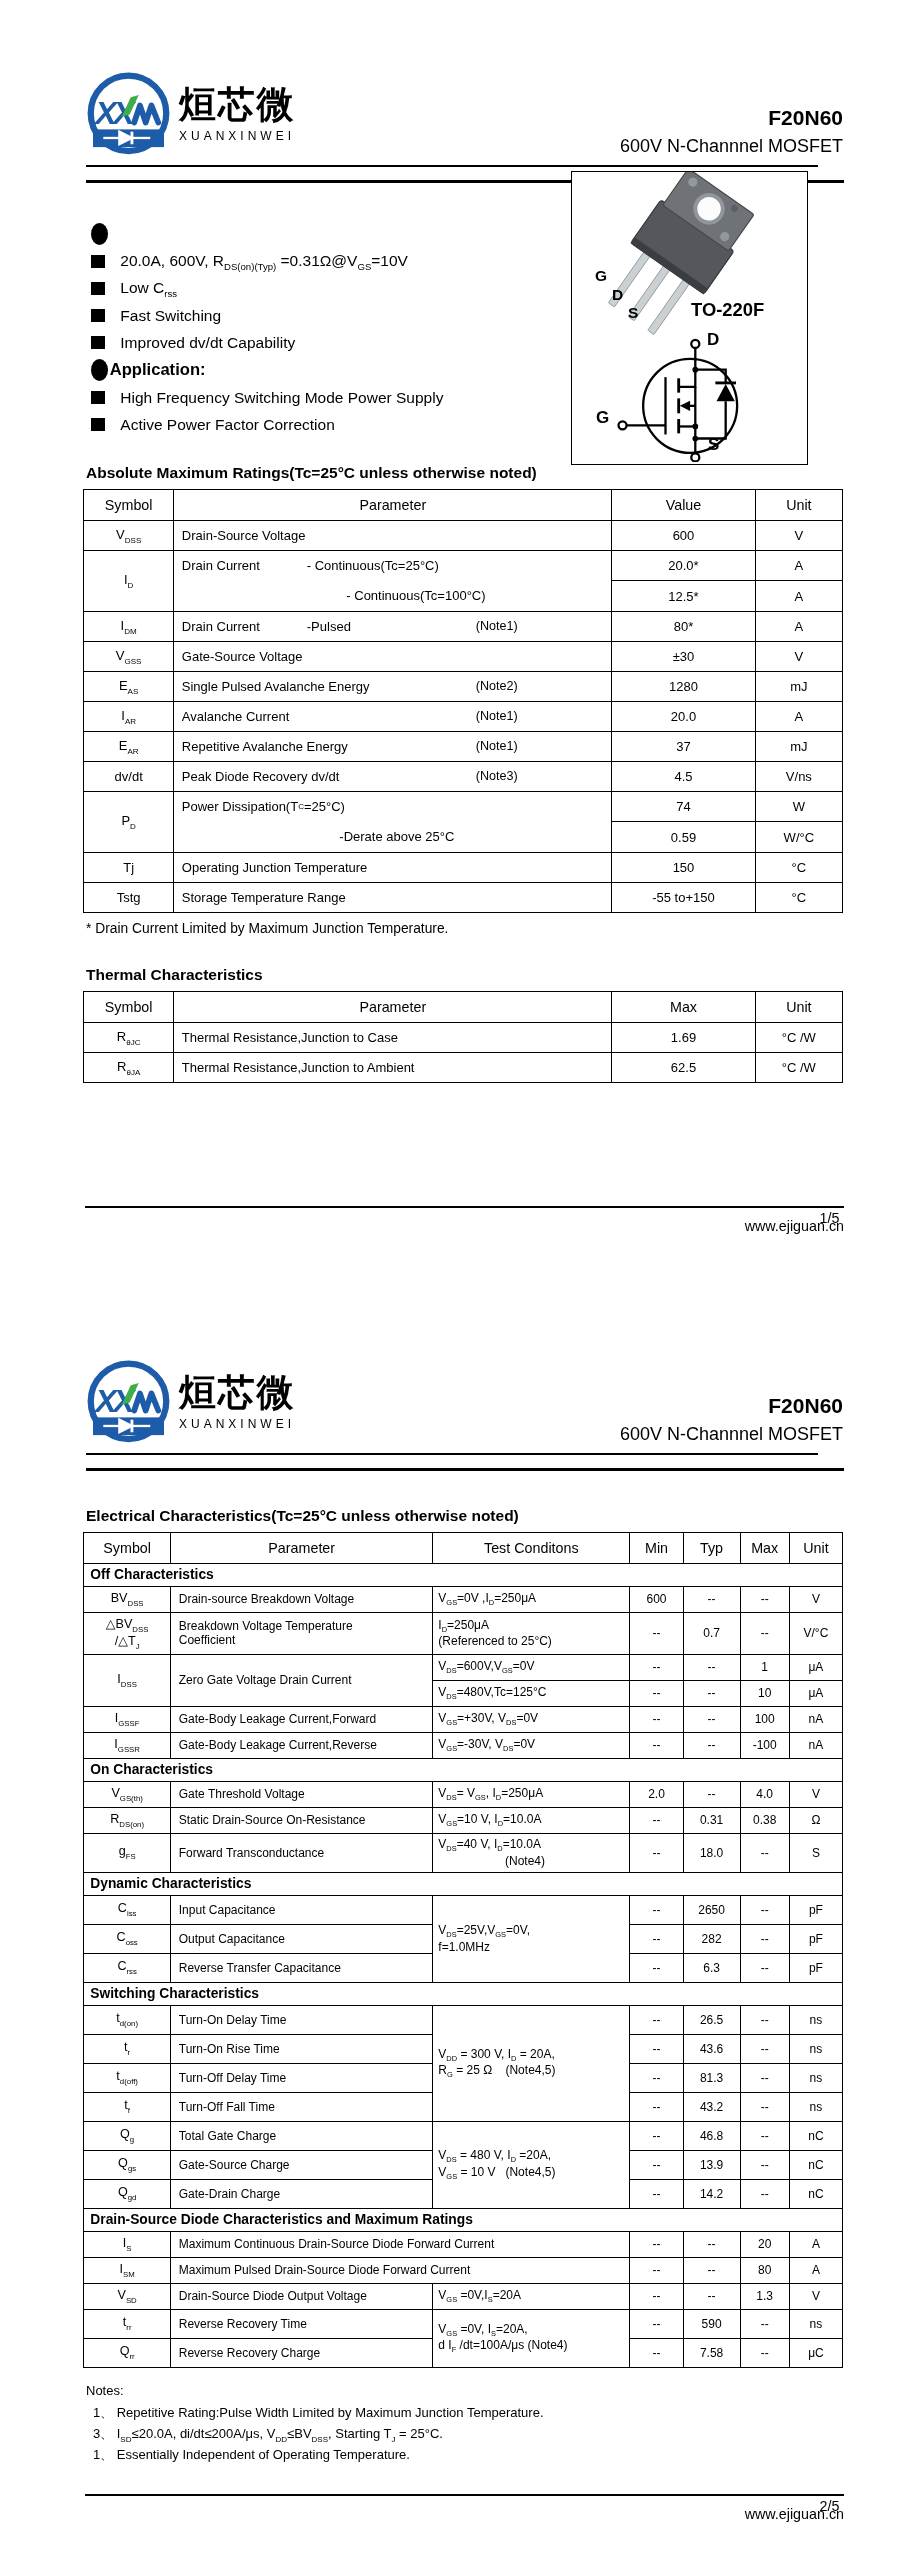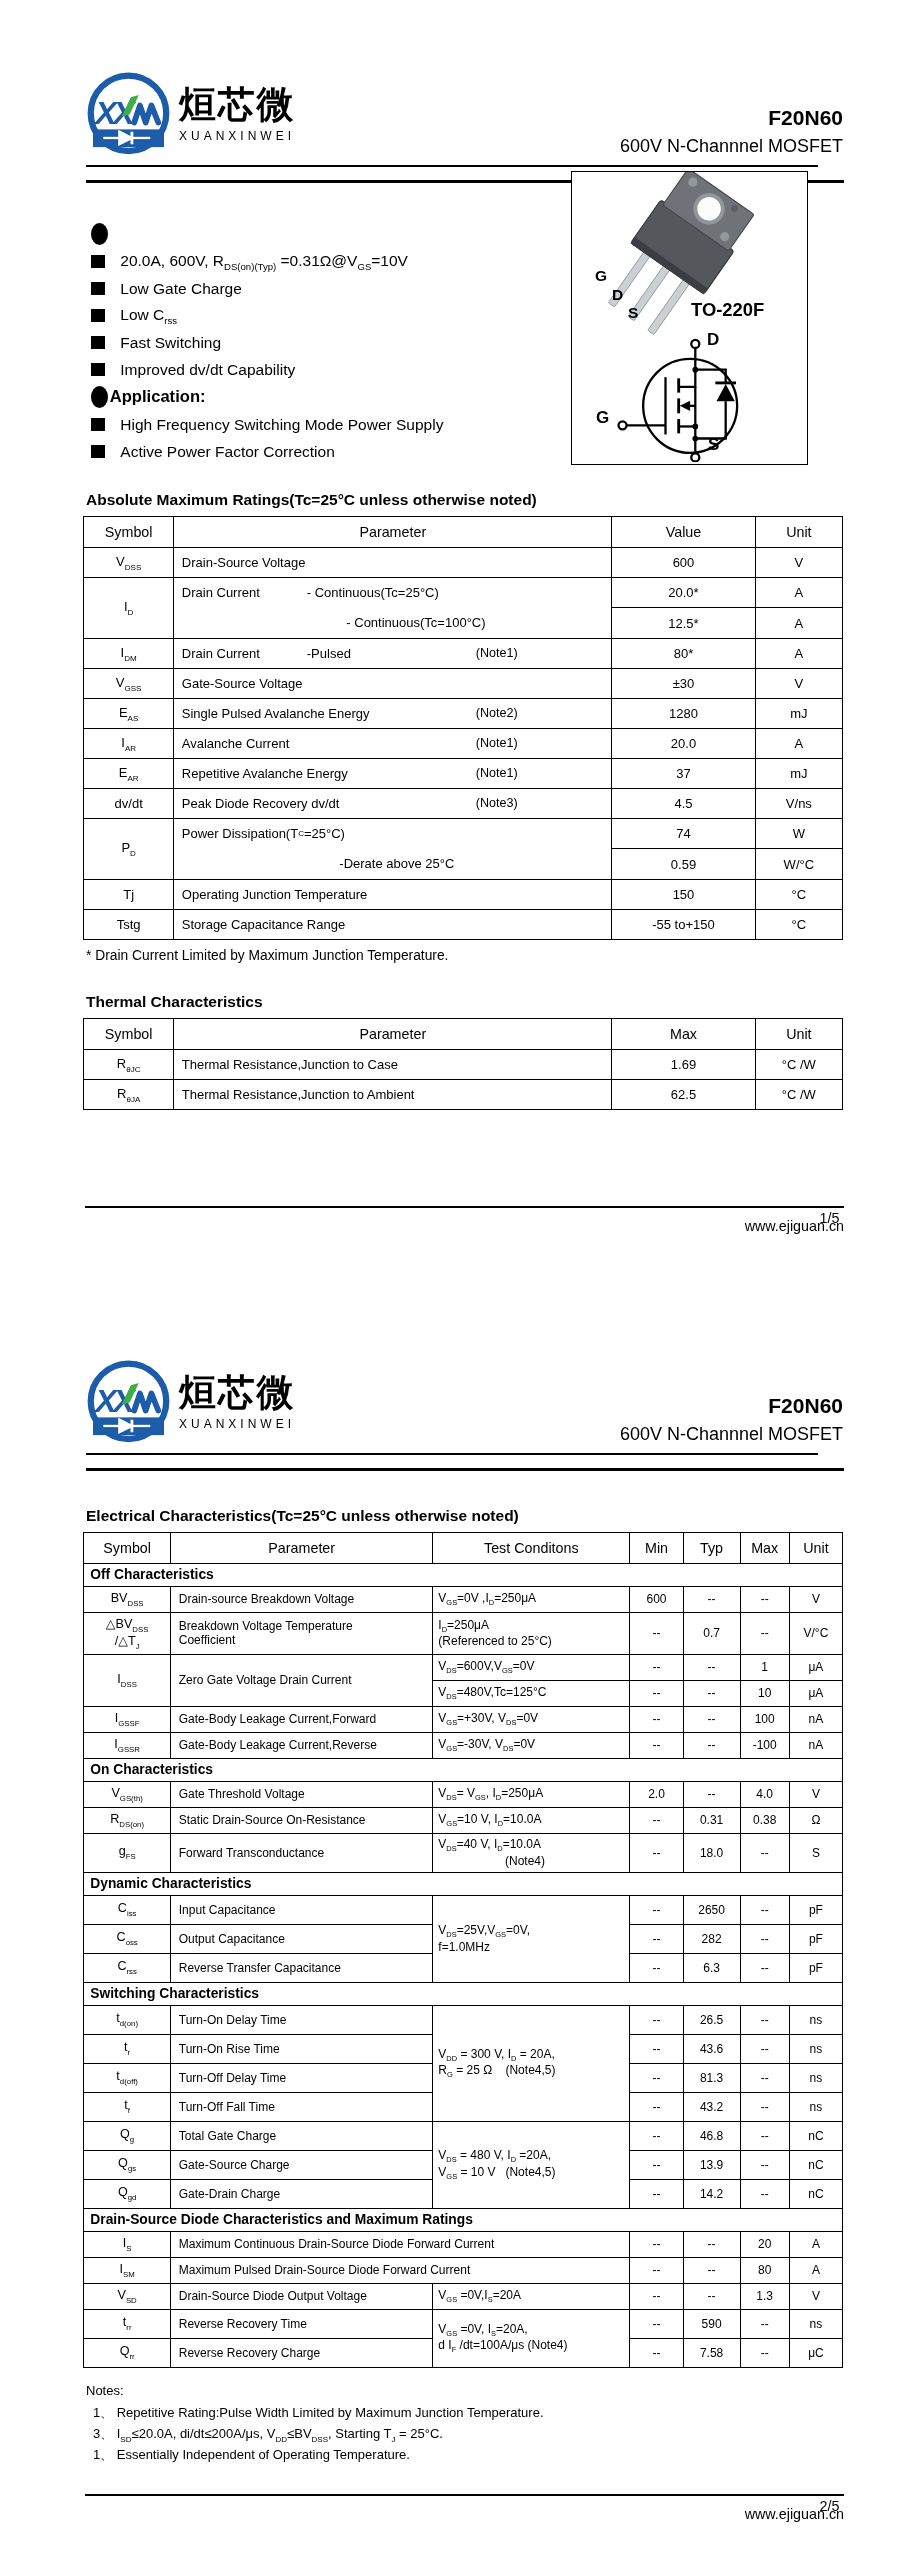--- a/index.html
+++ b/index.html
@@ -111,24 +111,20 @@
   </div>
   <div class="rule r1"></div>
   <div class="rule r2"></div>
 
   <div class="features">
     <div class="feat-bullet"></div>
     <div id="features-list">
         <div class="feat-item">
           <span class="square"></span>
           <span>20.0A, 600V, R<sub>DS(on)(Typ)</sub> =0.31Ω@V<sub>GS</sub>=10V</span>
-        </div>
-        <div class="feat-item">
-          <span class="square"></span>
-          <span>Low Gate Charge</span>
         </div>
         <div class="feat-item">
           <span class="square"></span>
           <span>Low C<sub>rss</sub></span>
         </div>
         <div class="feat-item">
           <span class="square"></span>
           <span>Fast Switching</span>
         </div>
         <div class="feat-item">
@@ -293,21 +289,21 @@
           <td>W/°C</td>
         </tr>
         <tr>
           <td>Tj</td>
           <td class="pl">Operating Junction Temperature</td>
           <td>150</td>
           <td>°C</td>
         </tr>
         <tr>
           <td>Tstg</td>
-          <td class="pl">Storage Capacitance Range</td>
+          <td class="pl">Storage Temperature Range</td>
           <td>-55 to+150</td>
           <td>°C</td>
         </tr>
       </tbody>
     </table>
 
   <div class="footnote">* Drain Current Limited by Maximum Junction Temperature.</div>
 
   <h3 class="sec-title mt-th"><span class="st-b">Thermal Characteristics</span></h3>
   <table class="dt t-th">

